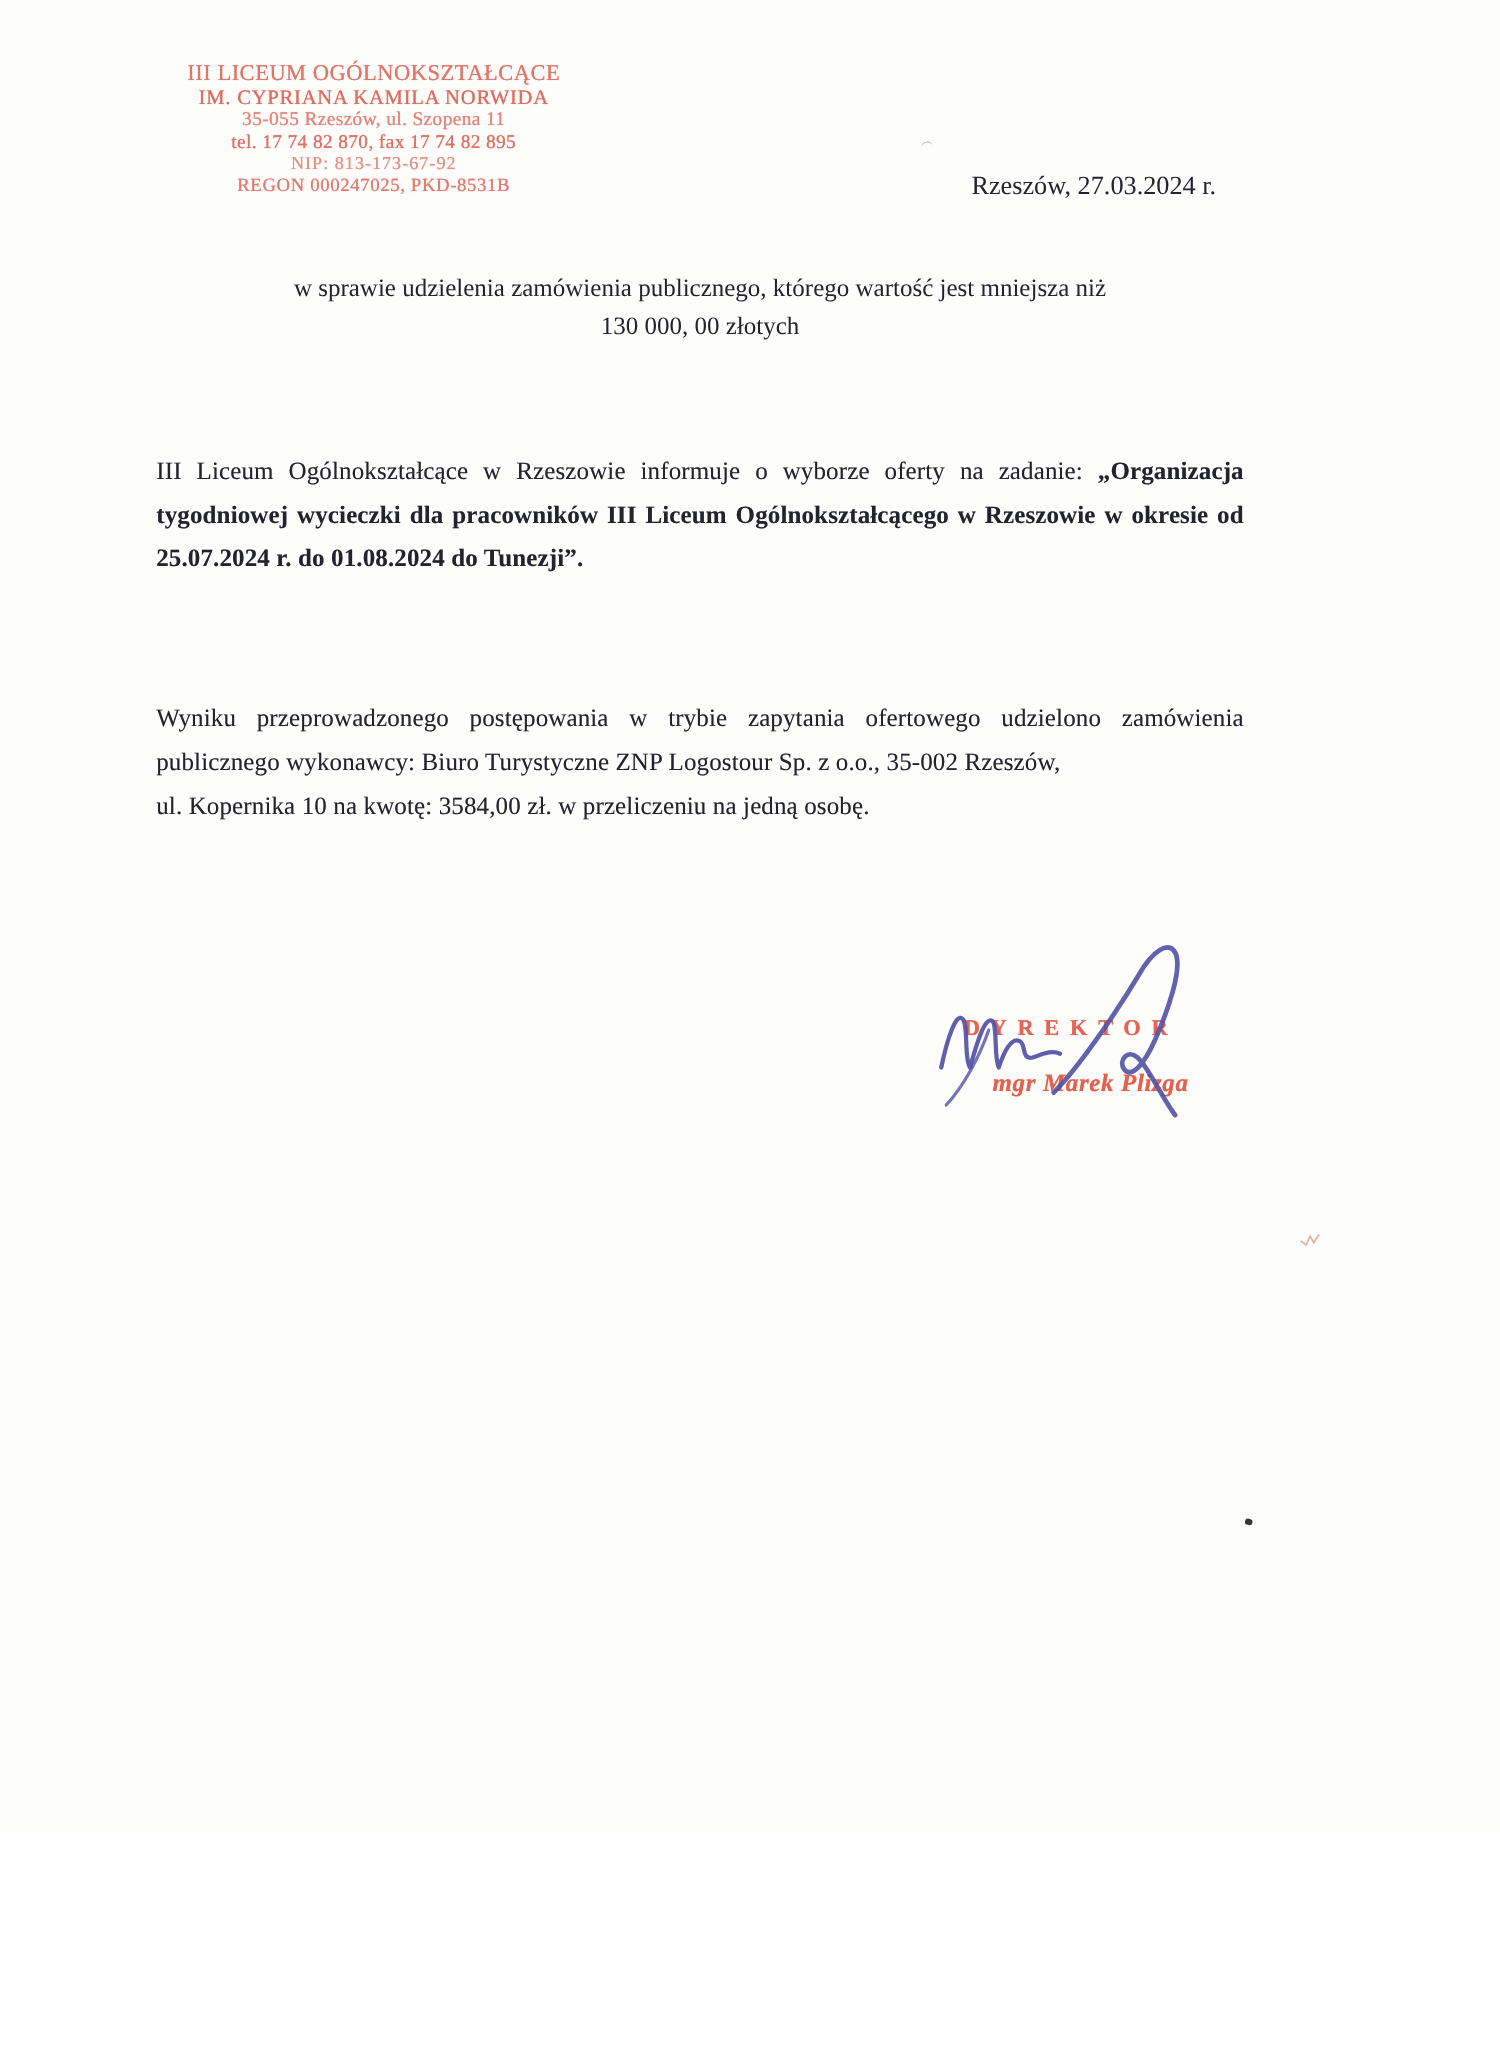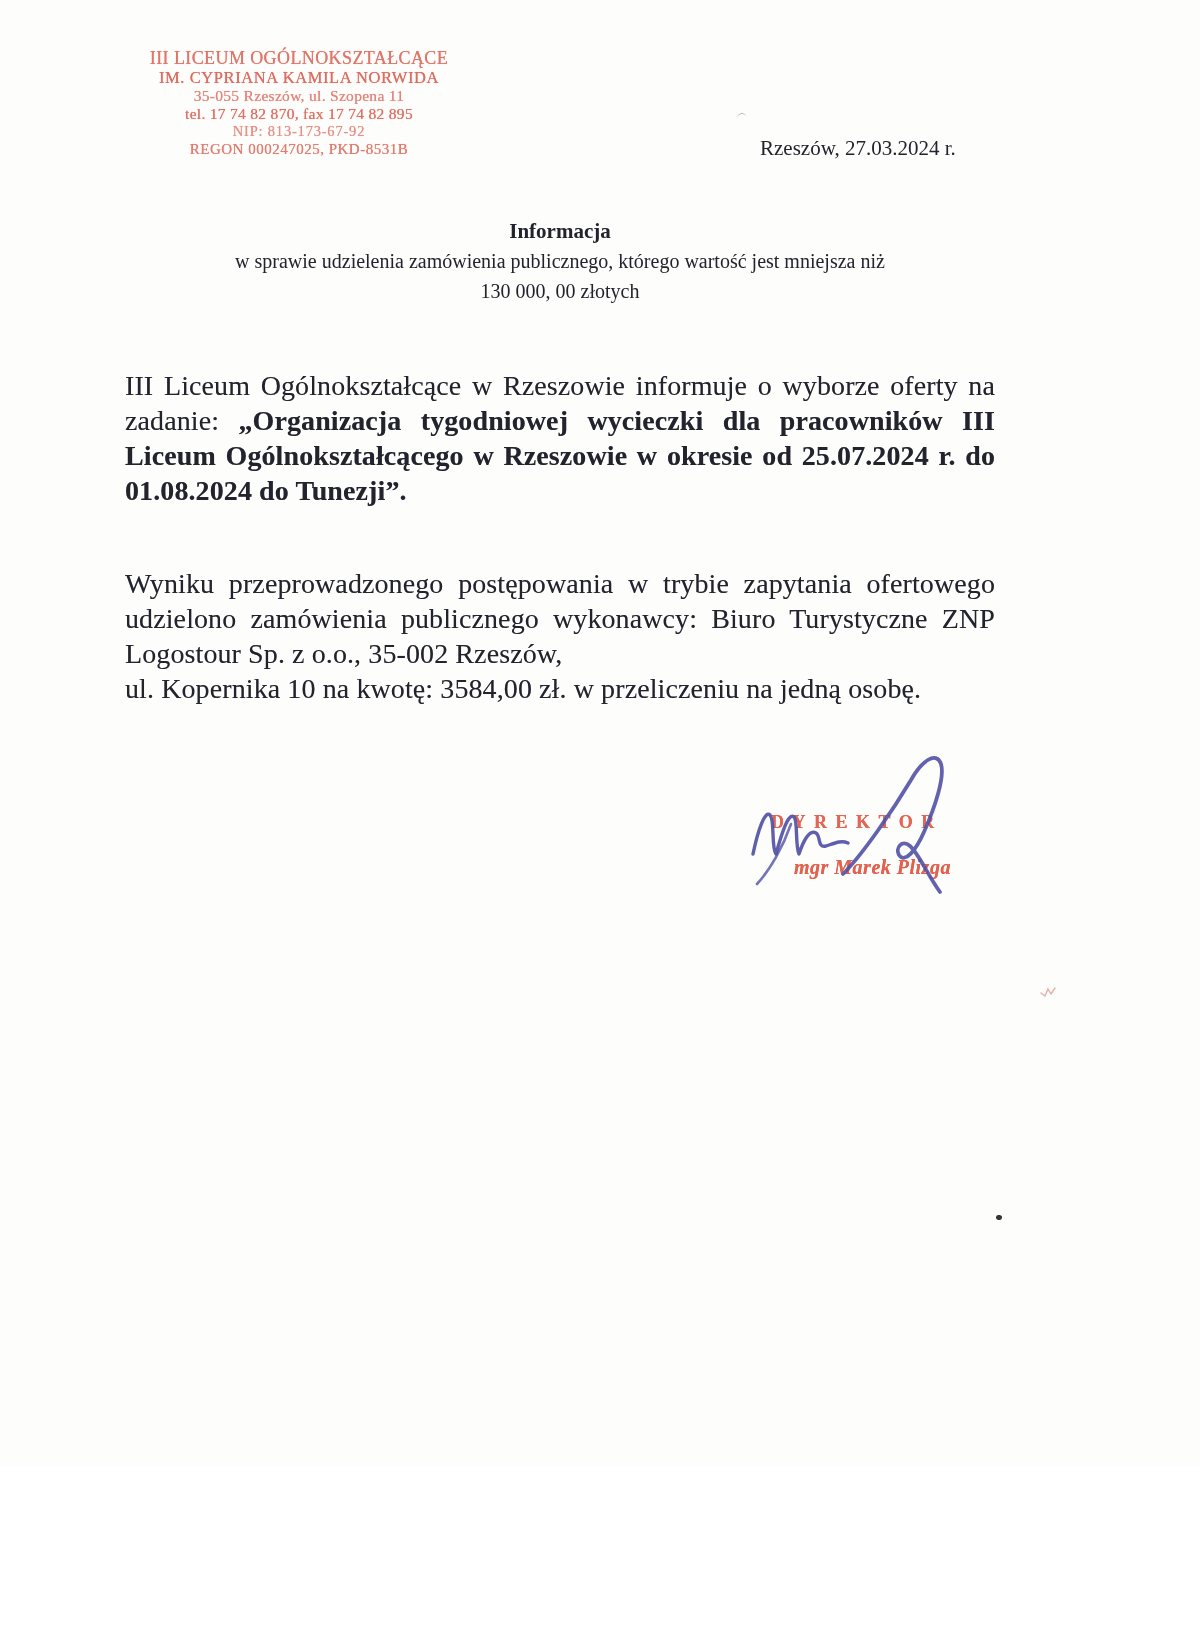--- a/index.html
+++ b/index.html
@@ -27,38 +27,38 @@
   .stamp span{display:block;}
   .stamp-l1{font-size:18px;line-height:20px;letter-spacing:.4px;opacity:.82;}
   .stamp-l2{font-size:16.5px;line-height:19px;letter-spacing:.6px;opacity:.88;}
   .stamp-l3{font-size:15.5px;line-height:18px;letter-spacing:.3px;opacity:.72;}
   .stamp-l4{font-size:15.5px;line-height:18px;letter-spacing:.3px;opacity:.85;}
   .stamp-l5{font-size:14.5px;line-height:17px;letter-spacing:.8px;opacity:.66;}
   .stamp-l6{font-size:15px;line-height:18px;letter-spacing:.5px;opacity:.78;}
   
   .date-line{
     position:absolute;left:760px;top:136px;width:230px;
-    text-align:left;font-size:21px;line-height:24px;
+    text-align:center;font-size:21px;line-height:24px;
   }
   .caret-mark{
     position:absolute;left:737px;top:113px;width:9px;height:5px;
     border-top:1.6px solid #94a0a0;border-radius:60% 60% 0 0/100% 100% 0 0;
     transform:rotate(-12deg);opacity:.75;
   }
   
   .title-block{
     position:absolute;left:125px;top:216px;width:870px;
     text-align:center;font-size:20px;line-height:30px;
   }
   .doc-title{font-weight:bold;font-size:21px;display:block;}
   .subtitle{display:block;}
   
   .para{
     position:absolute;left:125px;width:870px;
-    text-align:justify;font-size:28px;line-height:35px;
+    text-align:justify;font-size:20px;line-height:35px;
     letter-spacing:.1px;
     text-shadow:0 0 .4px rgba(30,30,45,.35);
   }
   .para-1{top:340px;}
   .para-2{top:452px;}
   .para-3{top:538px;}
   .bold{font-weight:bold;}
   
   .sig-role{
     position:absolute;left:771px;top:812px;
@@ -92,21 +92,20 @@
     <span class="stamp-l4">tel. 17 74 82 870, fax 17 74 82 895</span>
     <span class="stamp-l5">NIP: 813-173-67-92</span>
     <span class="stamp-l6">REGON 000247025, PKD-8531B</span>
   </div>
 
   <span class="caret-mark"></span>
 
   <div class="date-line">Rzeszów, 27.03.2024 r.</div>
 
   <div class="title-block">
-    <span class="doc-title">Informacja</span>
     <span class="subtitle">w sprawie udzielenia zamówienia publicznego, którego wartość jest mniejsza niż</span>
     <span class="subtitle">130 000, 00 złotych</span>
   </div>
 
   <p class="para para-1"><span>III Liceum Ogólnokształcące w Rzeszowie informuje o wyborze oferty na zadanie: </span><span class="bold">„Organizacja tygodniowej wycieczki dla pracowników III Liceum Ogólnokształcącego w Rzeszowie w okresie od 25.07.2024 r. do 01.08.2024 do Tunezji”.</span></p>
 
 
   <p class="para para-3"><span>Wyniku przeprowadzonego postępowania w trybie zapytania ofertowego udzielono zamówienia publicznego wykonawcy: Biuro Turystyczne ZNP Logostour Sp. z o.o., 35-002 Rzeszów,</span><br><span>ul. Kopernika 10 na kwotę: 3584,00 zł. w przeliczeniu na jedną osobę.</span></p>
 
   <div class="sig-role">DYREKTOR</div>

